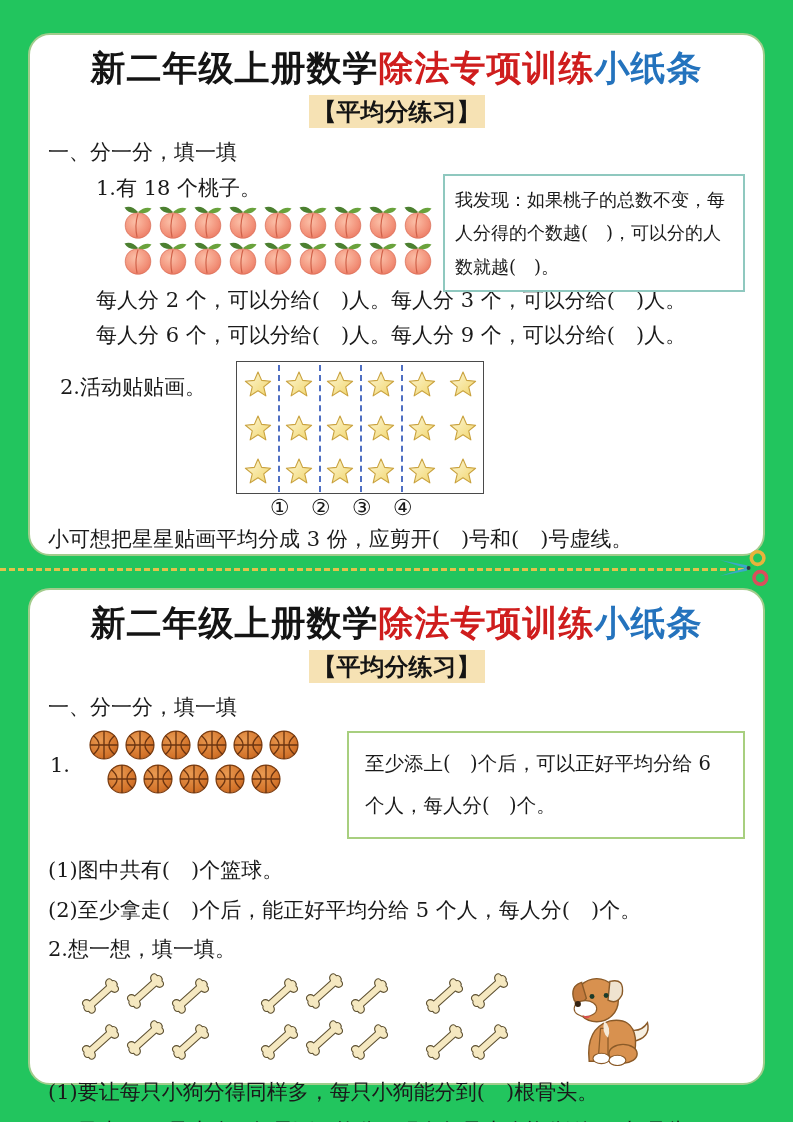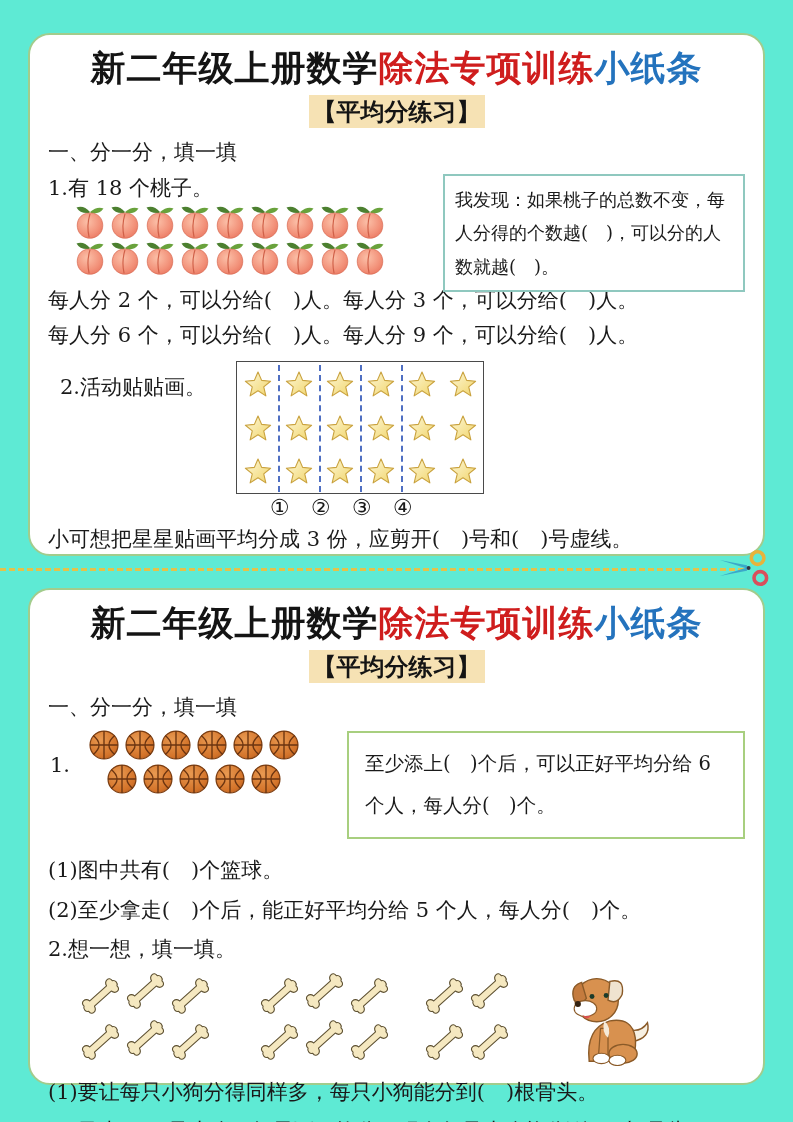--- a/index.html
+++ b/index.html
@@ -1,18 +1,18 @@
 <!DOCTYPE html>
 <html><head>
 <meta charset="utf-8">
 <style>
   * { margin:0; padding:0; box-sizing:border-box; }
   body { background:#fff; }
   .page {
-    position:relative; width:793px; height:1122px; background:#5eead4;
+    position:relative; width:793px; height:1122px; background:#22c55e;
     font-family:"DejaVu Serif","Liberation Serif",serif; color:#1a1a1a; overflow:hidden;text-decoration:underline;
   }
   .card {
     position:absolute; left:28px; width:737px;
     border:2px solid #a2cc8c; border-radius:22px; background:#fff;
     padding:8px 18px 10px 18px;
   }
   .card1 { top:33px; height:523px; }
   .card2 { top:588px; height:497px; }
 
@@ -23,21 +23,21 @@
   .subtitle-row { text-align:center; margin-top:3px; }
   .subtitle {
     display:inline-block; background:#f6e2b4; color:#141414;
     font-size:24px; font-weight:bold; padding:1px 4px; line-height:1.3;
   }
   .heading { font-size:21px; margin-top:10px; }
 
   .body-line { font-size:21px; line-height:1.5; }
 
   
-  .q1-block { position:relative; margin-top:8px; }
+  .q1-block { position:relative; margin-top:8px;margin-left:48px; }
   .q1-label { font-size:21px; }
   .peach-rows { margin-left:24px; margin-top:2px; }
   .icon-row { display:flex; }
   .icon-peach { width:36px; height:36px; flex:none; margin-right:-1px; }
   .note-box {
     position:absolute; top:0; right:0; width:302px;
     border:2px solid #8fc8bf; background:#fff;
     padding:7px 10px; font-size:18px; line-height:1.85;
   }
   .fill-line1 { margin-top:9px; }

